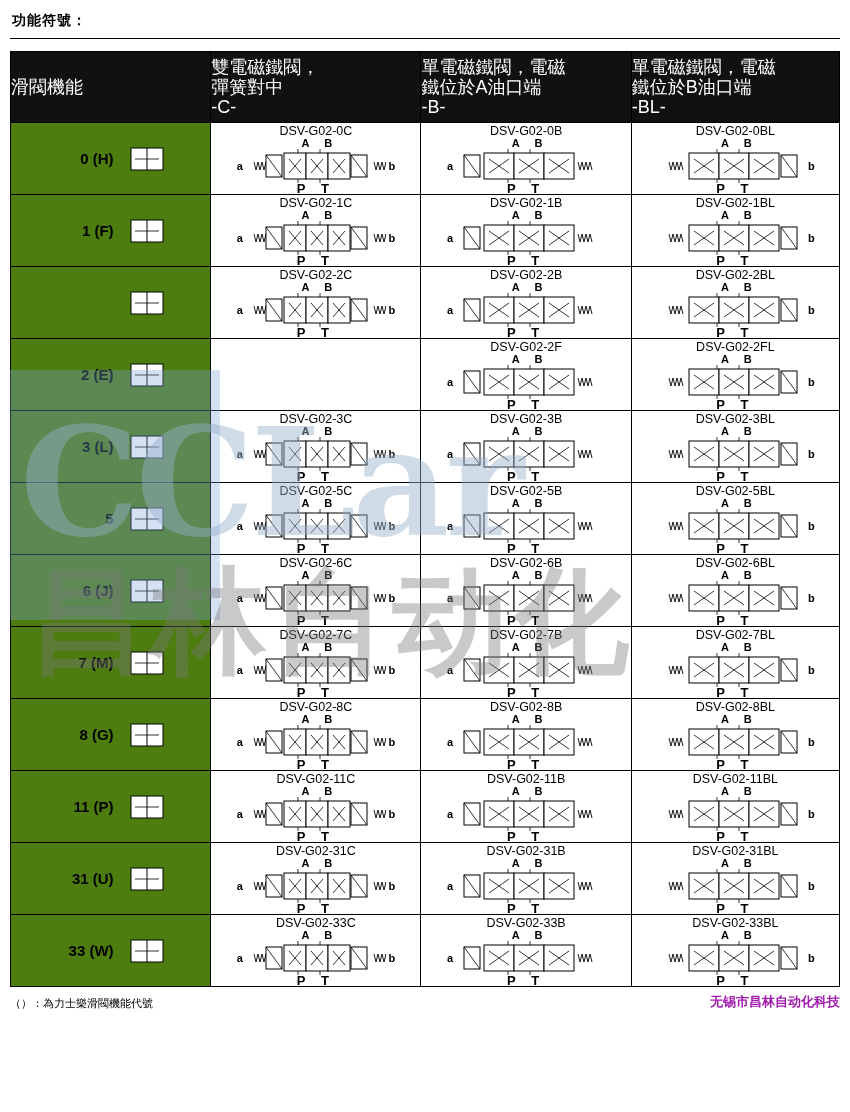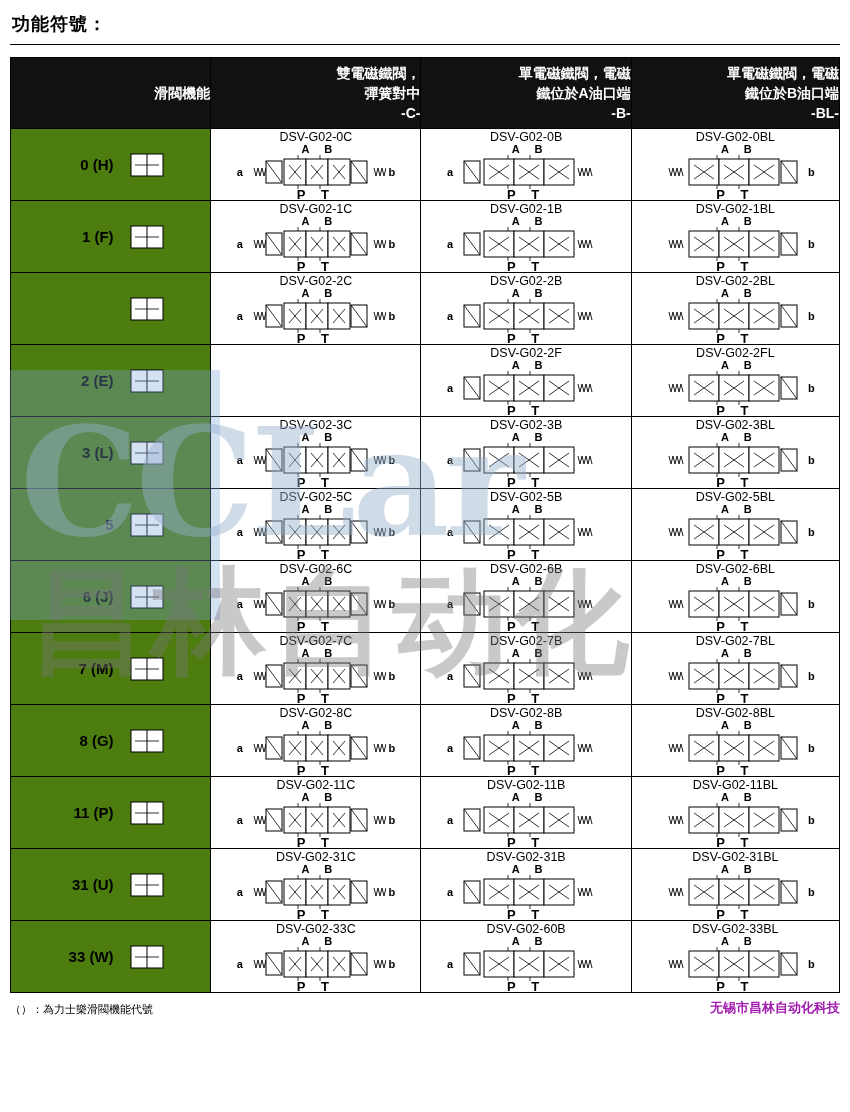--- a/index.html
+++ b/index.html
@@ -13,21 +13,21 @@
     overflow:hidden;
   }
   .page{
     position:relative;
     width:850px;
     height:1112px;
     box-sizing:border-box;
     padding:0 10px;
   }
   .page-title{
-    font-size:18px;
+    font-size:14px;
     font-weight:bold;
     padding:12px 2px 8px 2px;
     letter-spacing:1px;
   }
   .title-rule{
     border:0;
     border-top:1px solid #000;
     margin:0 0 12px 0;
   }
 
@@ -38,25 +38,25 @@
     border:1px solid #000;
   }
   table.symtable td, table.symtable th{
     border:1px solid #000;
     vertical-align:middle;
     padding:0;
   }
   thead th{
     background:#111111;
     color:#ffffff;
-    font-size:14px;
-    font-weight:bold;
+    font-size:18px;
+    font-weight:normal;
     height:70px;
     line-height:20px;
-    text-align:right;
+    text-align:left;
     padding:4px 6px;
   }
   thead th .sub{ display:block; }
 
   col.c1{width:200px;}
   col.c2{width:210px;}
   col.c3{width:210px;}
   col.c4{width:208px;}
 
   tbody tr{ height:72px; }
@@ -1251,21 +1251,21 @@
                   <line x1="74" y1="0" x2="74" y2="4" stroke="#000" stroke-width="0.8"></line>
                   <line x1="52" y1="30" x2="52" y2="34" stroke="#000" stroke-width="0.8"></line>
                   <line x1="74" y1="30" x2="74" y2="34" stroke="#000" stroke-width="0.8"></line>
                 </svg>
               </span>
               <span class="side">b</span>
             </div>
             <div class="pt">P T</div>
           </td>
           <td class="cell">
-            <div class="code">DSV-G02-60B</div>
+            <div class="code">DSV-G02-33B</div>
             <div class="ab">A B</div>
             <div class="symrow">
               <span class="side">a</span>
               <span>
                 <svg class="sym" width="140" height="34" viewBox="0 0 140 34">
                   <rect x="8" y="6" width="16" height="22" fill="#fff" stroke="#000" stroke-width="1"></rect>
                   <line x1="8" y1="6" x2="24" y2="28" stroke="#000" stroke-width="0.8"></line>
                   <rect x="28" y="4" width="30" height="26" fill="#fff" stroke="#000" stroke-width="1"></rect>
                   <path d="M33 10 L53 24 M33 24 L53 10" stroke="#000" stroke-width="0.8" fill="none"></path>
                   <rect x="58" y="4" width="30" height="26" fill="#fff" stroke="#000" stroke-width="1"></rect>

